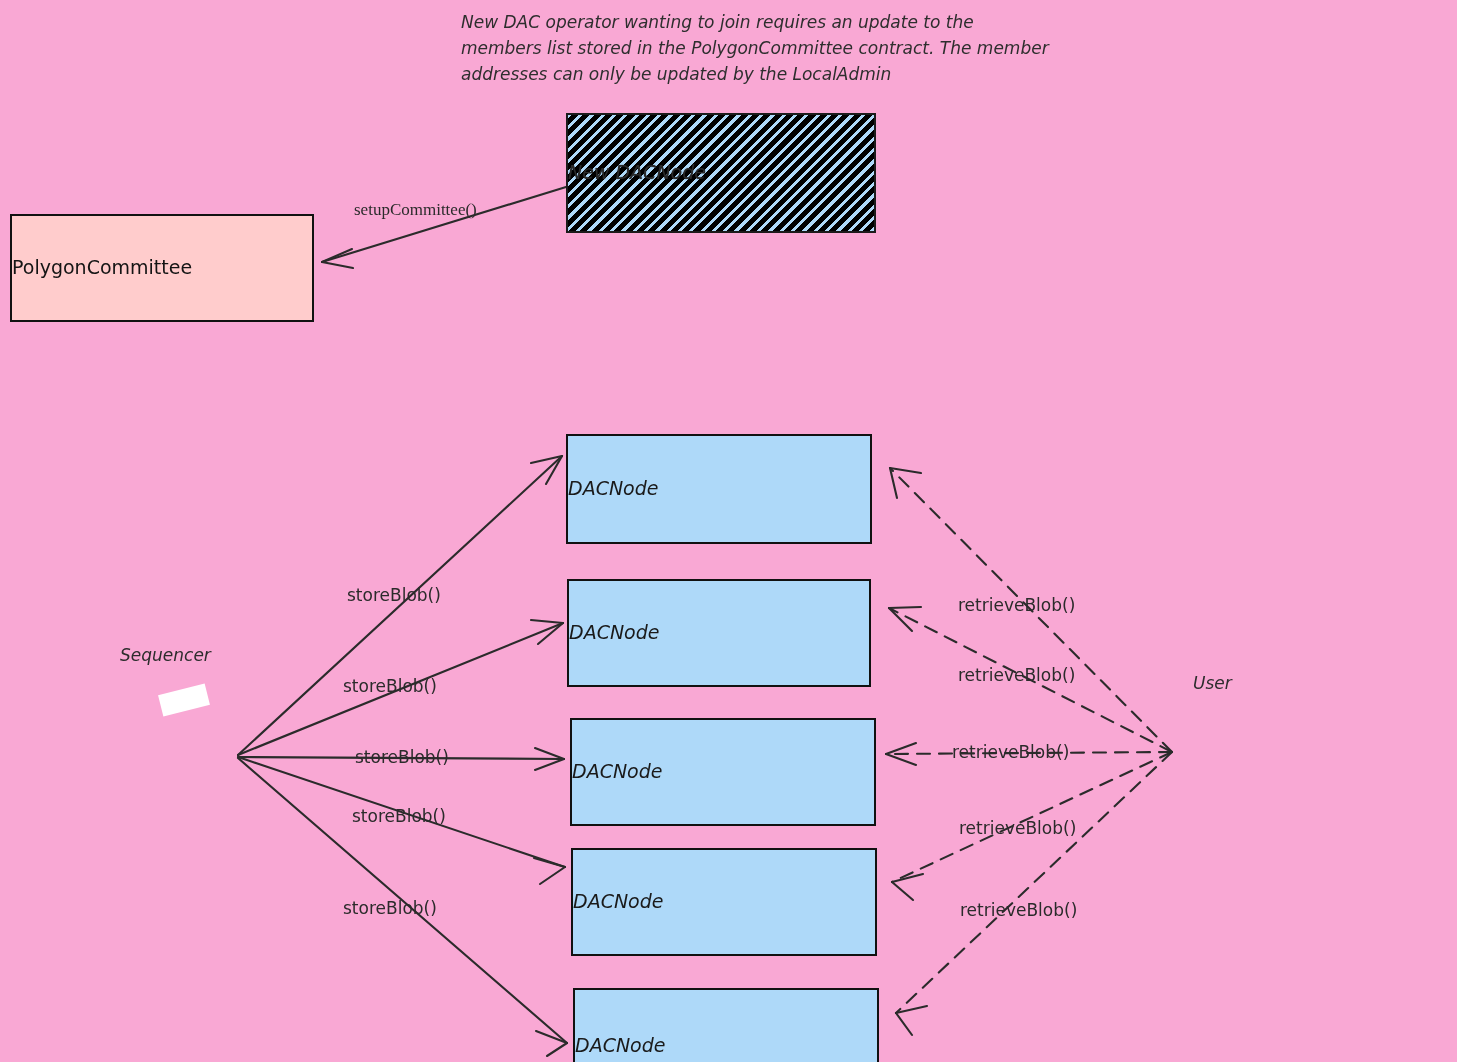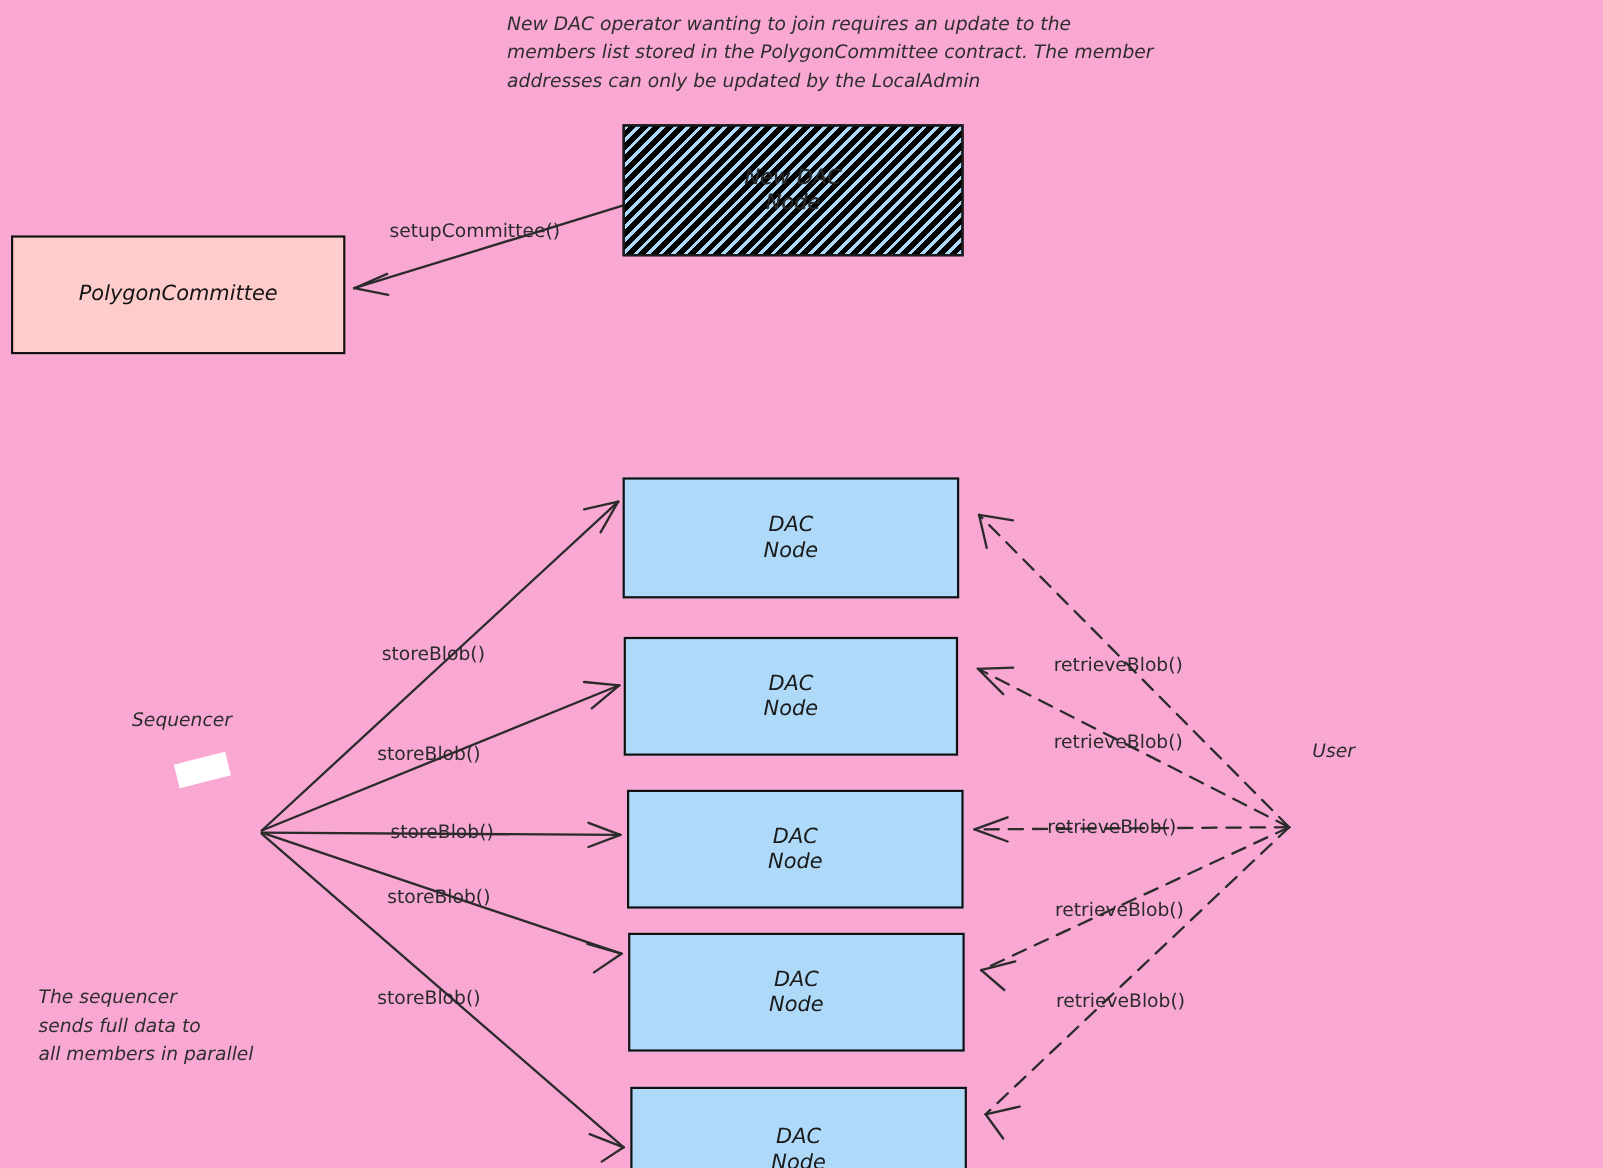--- a/index.html
+++ b/index.html
@@ -21,38 +21,37 @@
     left: 0; top: 0;
     width: 1457px;
     height: 1062px;
     pointer-events: none;
   }
   .node-box {
     position: absolute;
     box-sizing: border-box;
     border: 2px solid #111111;
     display: flex;
-    flex-direction: column;
+    flex-direction: row;
     align-items: center;
-    justify-content: center;
+    justify-content: flex-start;
     line-height: 1.22;
     color: #1a1a1a;
   }
   .dac-node {
     background: #aed9f9;
     font-size: 19px;
     font-style: italic;
     margin-top: 48px;
   }
   .dac-node .ln { display: block; }
   .committee-box {
     background: #ffcccc;
     font-size: 19px;
     color: #141414;
-    font-style: italic;
   }
   .new-node-box {
     background-color: #050505;
     background-image: repeating-linear-gradient(
       -45deg,
       #aed9f9 0px,
       #aed9f9 3px,
       #000000 3px,
       #000000 8px
     );
@@ -165,21 +164,21 @@
 
   <div class="node-box new-node-box" style="left:566px; top:113px; width:310px; height:120px;">
     <span class="ln">New DAC</span>
     <span class="ln">Node</span>
   </div>
 
   <div class="node-box committee-box" style="left:10px; top:214px; width:304px; height:108px;">
     <span>PolygonCommittee</span>
   </div>
 
-  <div class="edge-label" style="left:354px; top:200px;">setupCommittee()</div>
+  <div class="edge-label" style="left:354px; top:200px;font-family:Liberation Serif, serif;">setupCommittee()</div>
 
   <div class="node-box dac-node" style="left:566px; top:386px; width:306px; height:110px;">
     <span class="ln">DAC</span>
     <span class="ln">Node</span>
   </div>
   <div class="node-box dac-node" style="left:567px; top:531px; width:304px; height:108px;">
     <span class="ln">DAC</span>
     <span class="ln">Node</span>
   </div>
   <div class="node-box dac-node" style="left:570px; top:670px; width:306px; height:108px;">
@@ -206,17 +205,14 @@
   <div class="edge-label" style="left:352px; top:806px;">storeBlob()</div>
   <div class="edge-label" style="left:343px; top:898px;">storeBlob()</div>
 
   <div class="edge-label" style="left:958px; top:595px;">retrieveBlob()</div>
   <div class="edge-label" style="left:958px; top:665px;">retrieveBlob()</div>
   <div class="edge-label" style="left:952px; top:742px;">retrieveBlob()</div>
   <div class="edge-label" style="left:959px; top:818px;">retrieveBlob()</div>
   <div class="edge-label" style="left:960px; top:900px;">retrieveBlob()</div>
 
 
-  <div class="anno" style="left:35px; top:895px; width:260px;">The sequencer
-sends full data to
-all members in parallel</div>
 
 </div>
 
 </body></html>

